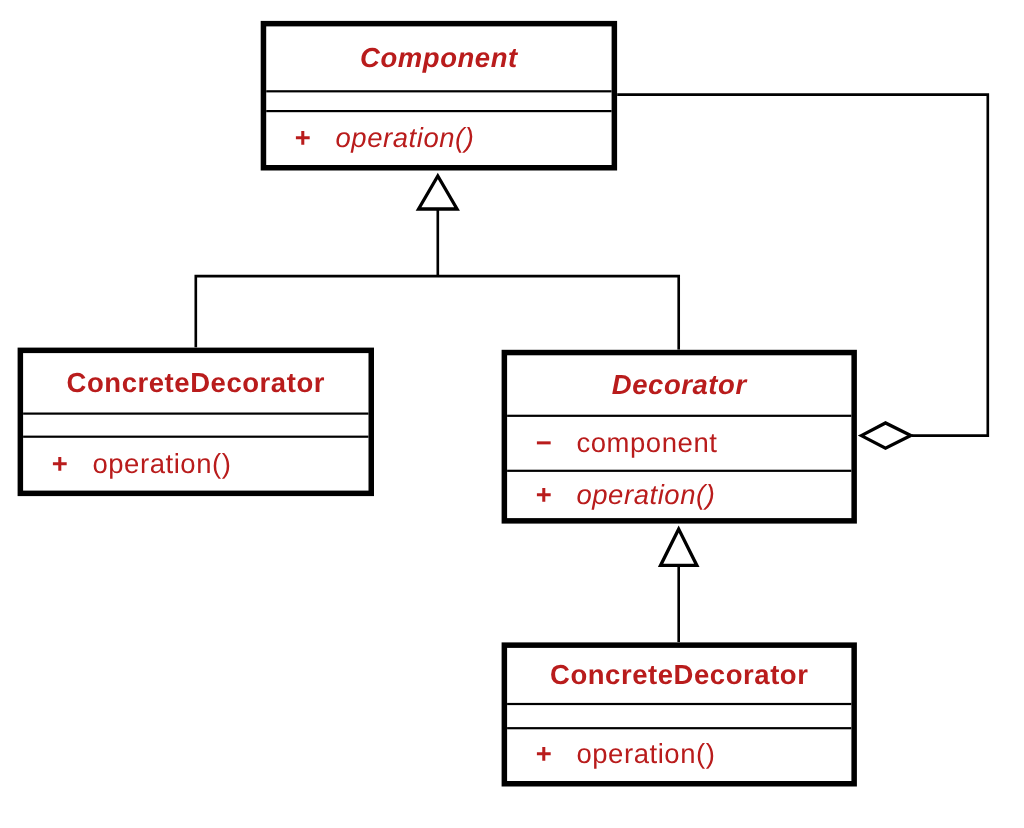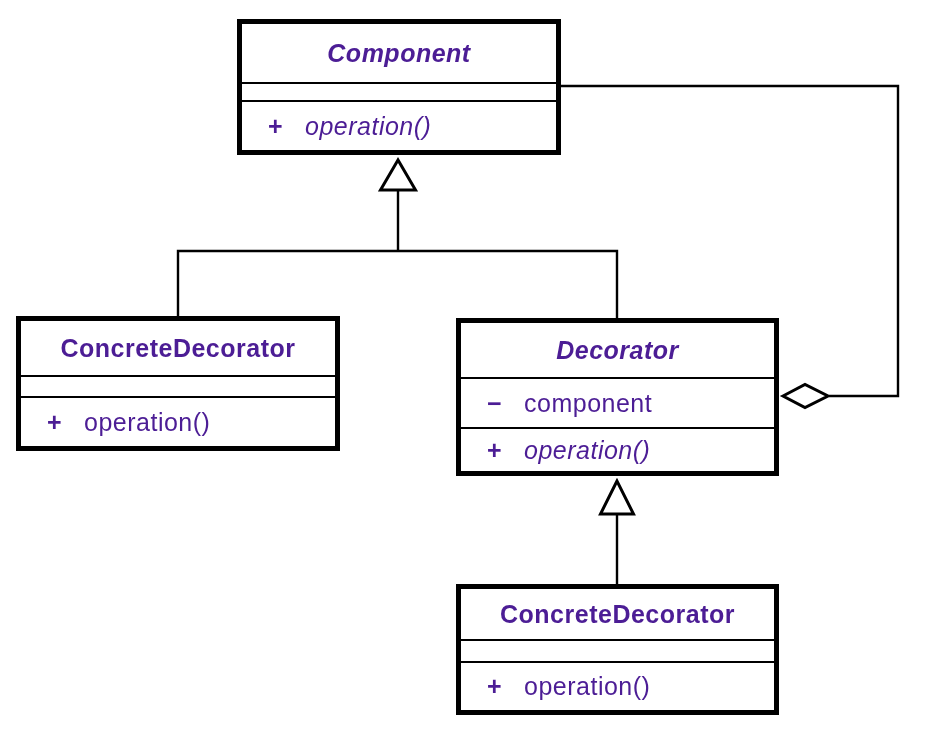--- a/index.html
+++ b/index.html
@@ -7,21 +7,21 @@
     padding: 0;
     background: #ffffff;
   }
   .canvas {
     position: relative;
     width: 931px;
     height: 753px;
     background: #ffffff;
     overflow: hidden;
     font-family: "Liberation Sans", sans-serif;
-    color: #4c1d95;
+    color: #b91c1c;
   }
   .relationship-layer {
     position: absolute;
     left: 0;
     top: 0;
     z-index: 1;
   }
   .uml-class {
     position: absolute;
     box-sizing: border-box;

